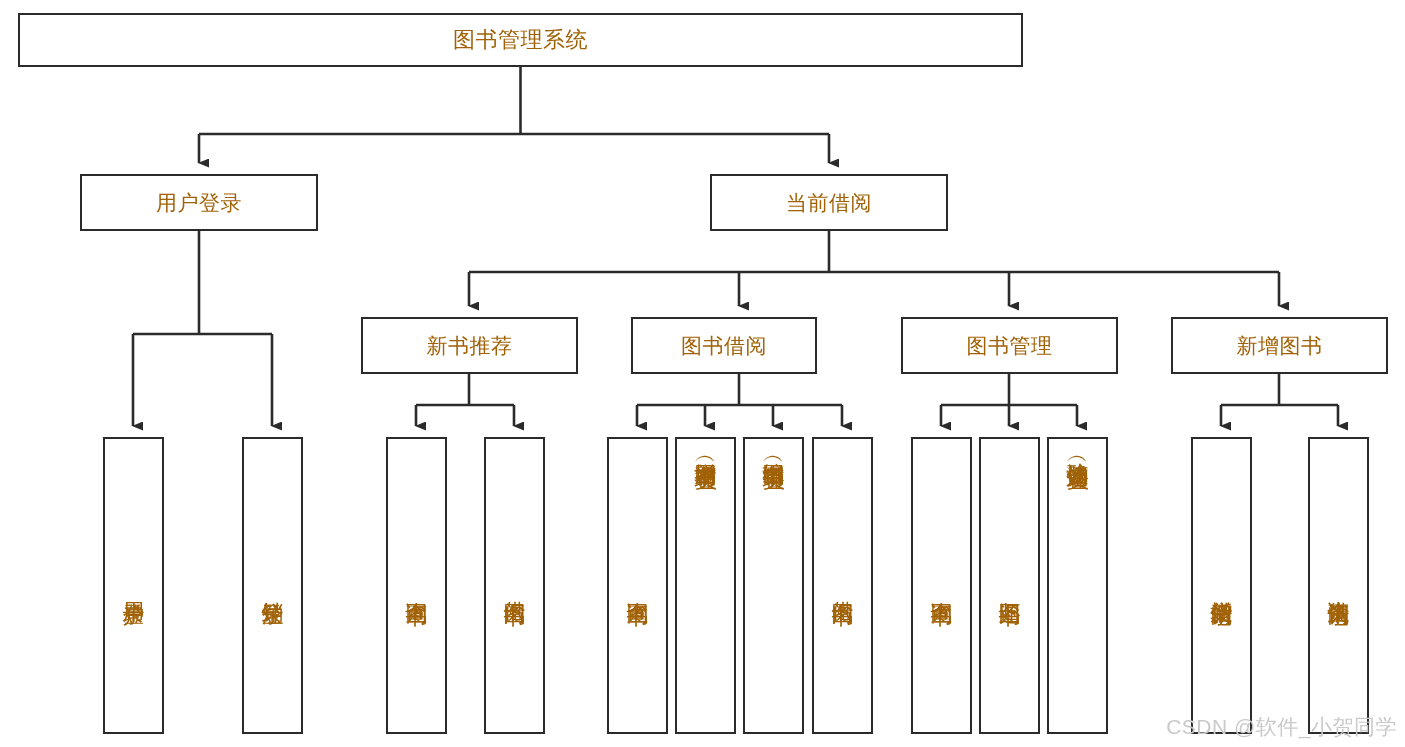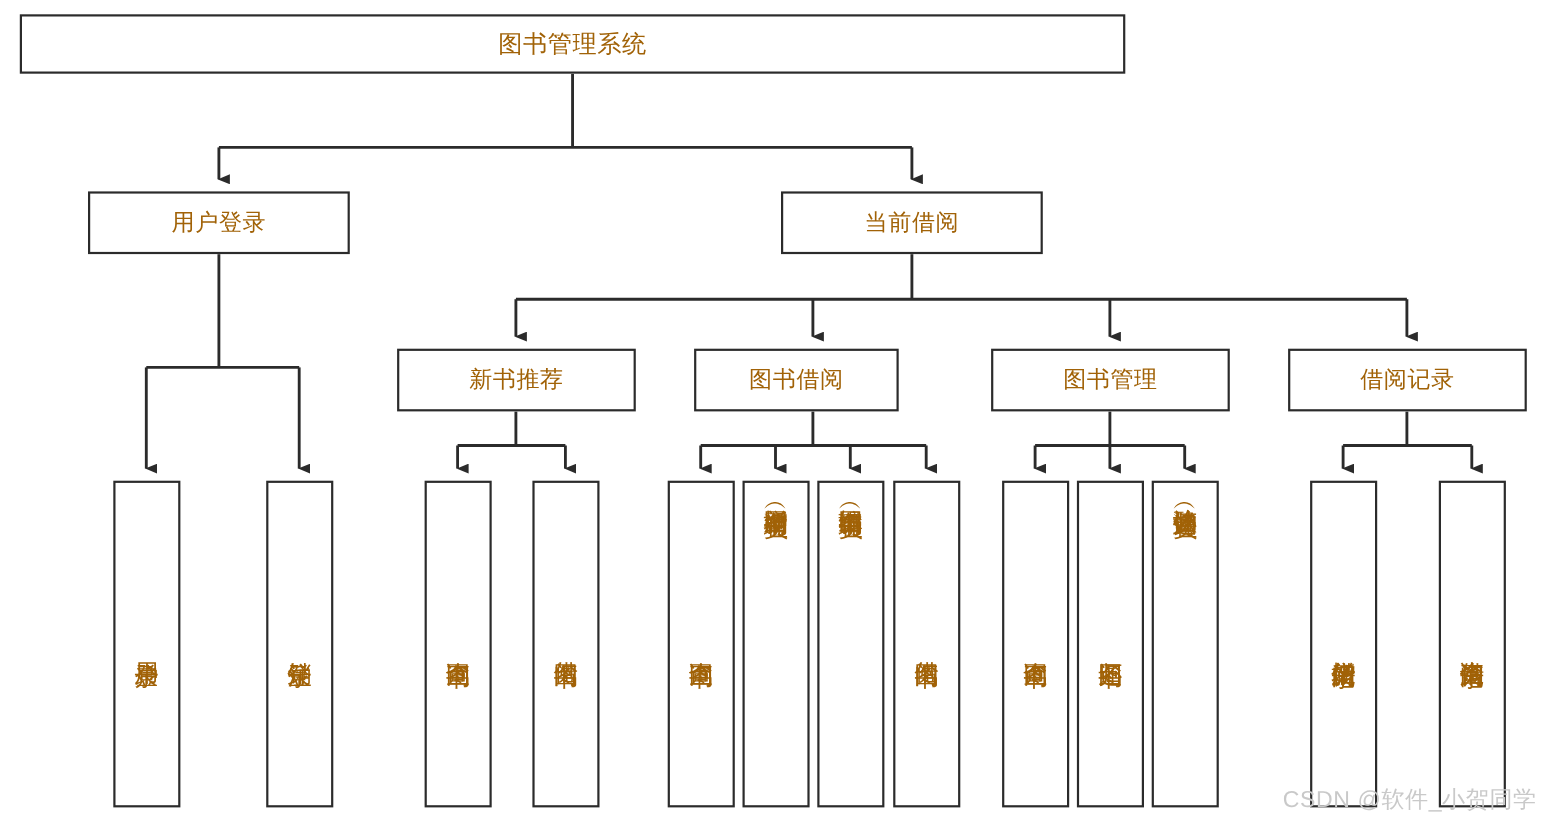--- a/index.html
+++ b/index.html
@@ -149,21 +149,21 @@
   <div class="node horiz" style="left:361px; top:317px; width:217px; height:57px;">
     <span class="node-label">新书推荐</span>
   </div>
   <div class="node horiz" style="left:631px; top:317px; width:186px; height:57px;">
     <span class="node-label">图书借阅</span>
   </div>
   <div class="node horiz" style="left:901px; top:317px; width:217px; height:57px;">
     <span class="node-label">图书管理</span>
   </div>
   <div class="node horiz" style="left:1171px; top:317px; width:217px; height:57px;">
-    <span class="node-label">借阅记录</span>
+    <span class="node-label">新增图书</span>
   </div>
 
   <div class="node vert centered" style="left:103px; top:437px; width:61px; height:297px;">
     <span class="node-label">用户登录</span>
   </div>
   <div class="node vert centered" style="left:242px; top:437px; width:61px; height:297px;">
     <span class="node-label">注销登录</span>
   </div>
 
   <div class="node vert centered" style="left:386px; top:437px; width:61px; height:297px;">

